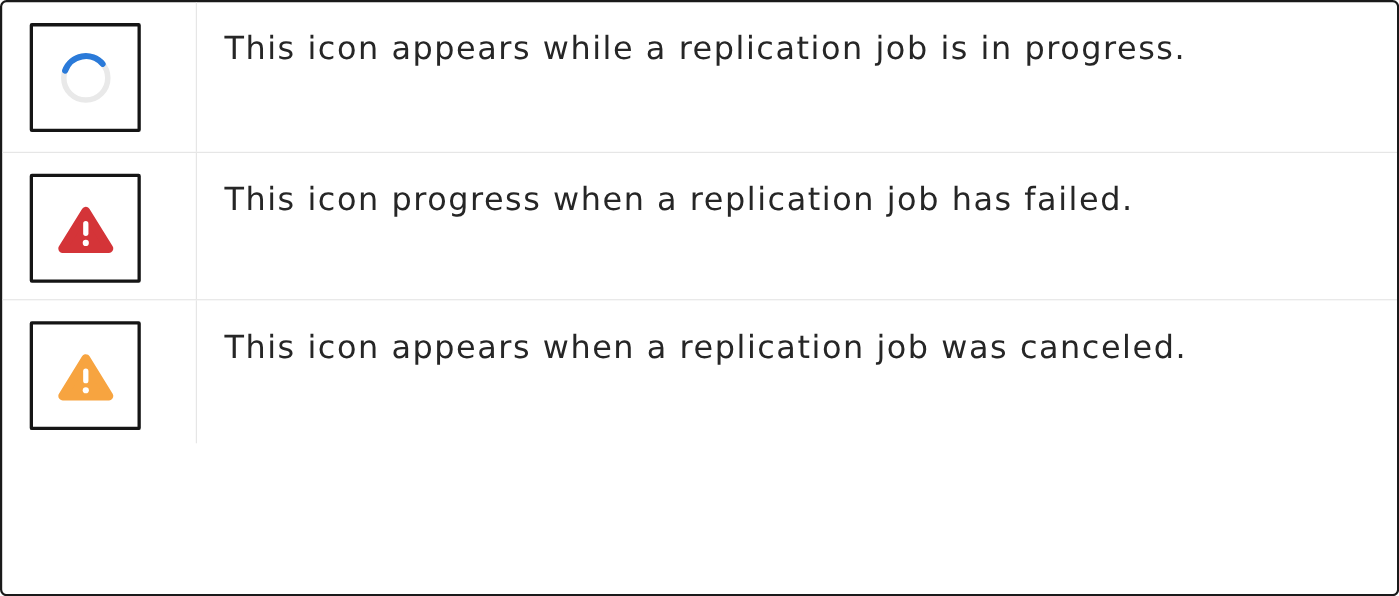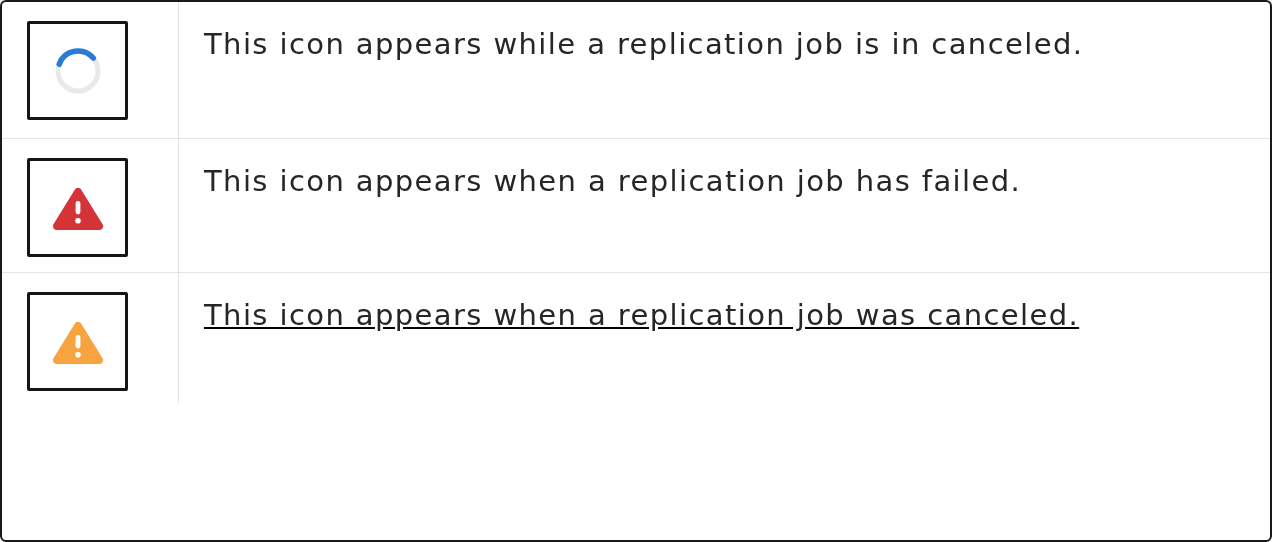--- a/index.html
+++ b/index.html
@@ -17,21 +17,21 @@
     background: #ffffff;
     overflow: hidden;
   }
   .row {
     display: flex;
     box-sizing: border-box;
   }
   .row.h1 { height: 137px; }
   .row.h2 { height: 137px; }
   .row.h3 { height: 134px; }
-  .row.h4 { height: 130px; text-decoration: underline; }
+  .row.h4 { height: 130px; }
   .row.divided { border-bottom: 1px solid #e4e4e4; }
   .icon-cell {
     width: 177px;
     flex: none;
     box-sizing: border-box;
     border-right: 1px solid #e4e4e4;
     padding: 19px 0 0 25px;
   }
   .icon-box {
     width: 101px;
@@ -63,35 +63,35 @@
 
   <div class="row h1 divided">
     <div class="icon-cell">
       <div class="icon-box">
         <svg width="48" height="48" viewBox="0 0 48 48">
           <circle cx="24" cy="24" r="20" fill="none" stroke-width="5" stroke="#e9e9e9"></circle>
           <path d="M5.2 17.2 A20 20 0 0 1 39.3 11.1" fill="none" stroke-width="5.5" stroke-linecap="round" stroke="#2a7ad9"></path>
         </svg>
       </div>
     </div>
-    <div class="text-cell">This icon appears while a replication job is in canceled.</div>
+    <div class="text-cell">This icon appears while a replication job is in progress.</div>
   </div>
 
 
   <div class="row h3 divided">
     <div class="icon-cell">
       <div class="icon-box">
         <svg width="54" height="48" viewBox="0 0 54 48">
           <path d="M27 8 L48 42 L6 42 Z" stroke-width="8" stroke-linejoin="round" fill="currentColor" stroke="currentColor" color="#d43438"></path>
           <rect x="24.6" y="17" width="4.8" height="13.5" rx="2.4" fill="#ffffff"></rect>
           <circle cx="27" cy="36.8" r="2.8" fill="#ffffff"></circle>
         </svg>
       </div>
     </div>
-    <div class="text-cell">This icon appears when a replication job has failed.</div>
+    <div class="text-cell">This icon progress when a replication job has failed.</div>
   </div>
 
   <div class="row h4">
     <div class="icon-cell">
       <div class="icon-box">
         <svg width="54" height="48" viewBox="0 0 54 48">
           <path d="M27 8 L48 42 L6 42 Z" stroke-width="8" stroke-linejoin="round" fill="currentColor" stroke="currentColor" color="#f7a440"></path>
           <rect x="24.6" y="17" width="4.8" height="13.5" rx="2.4" fill="#ffffff"></rect>
           <circle cx="27" cy="36.8" r="2.8" fill="#ffffff"></circle>
         </svg>

